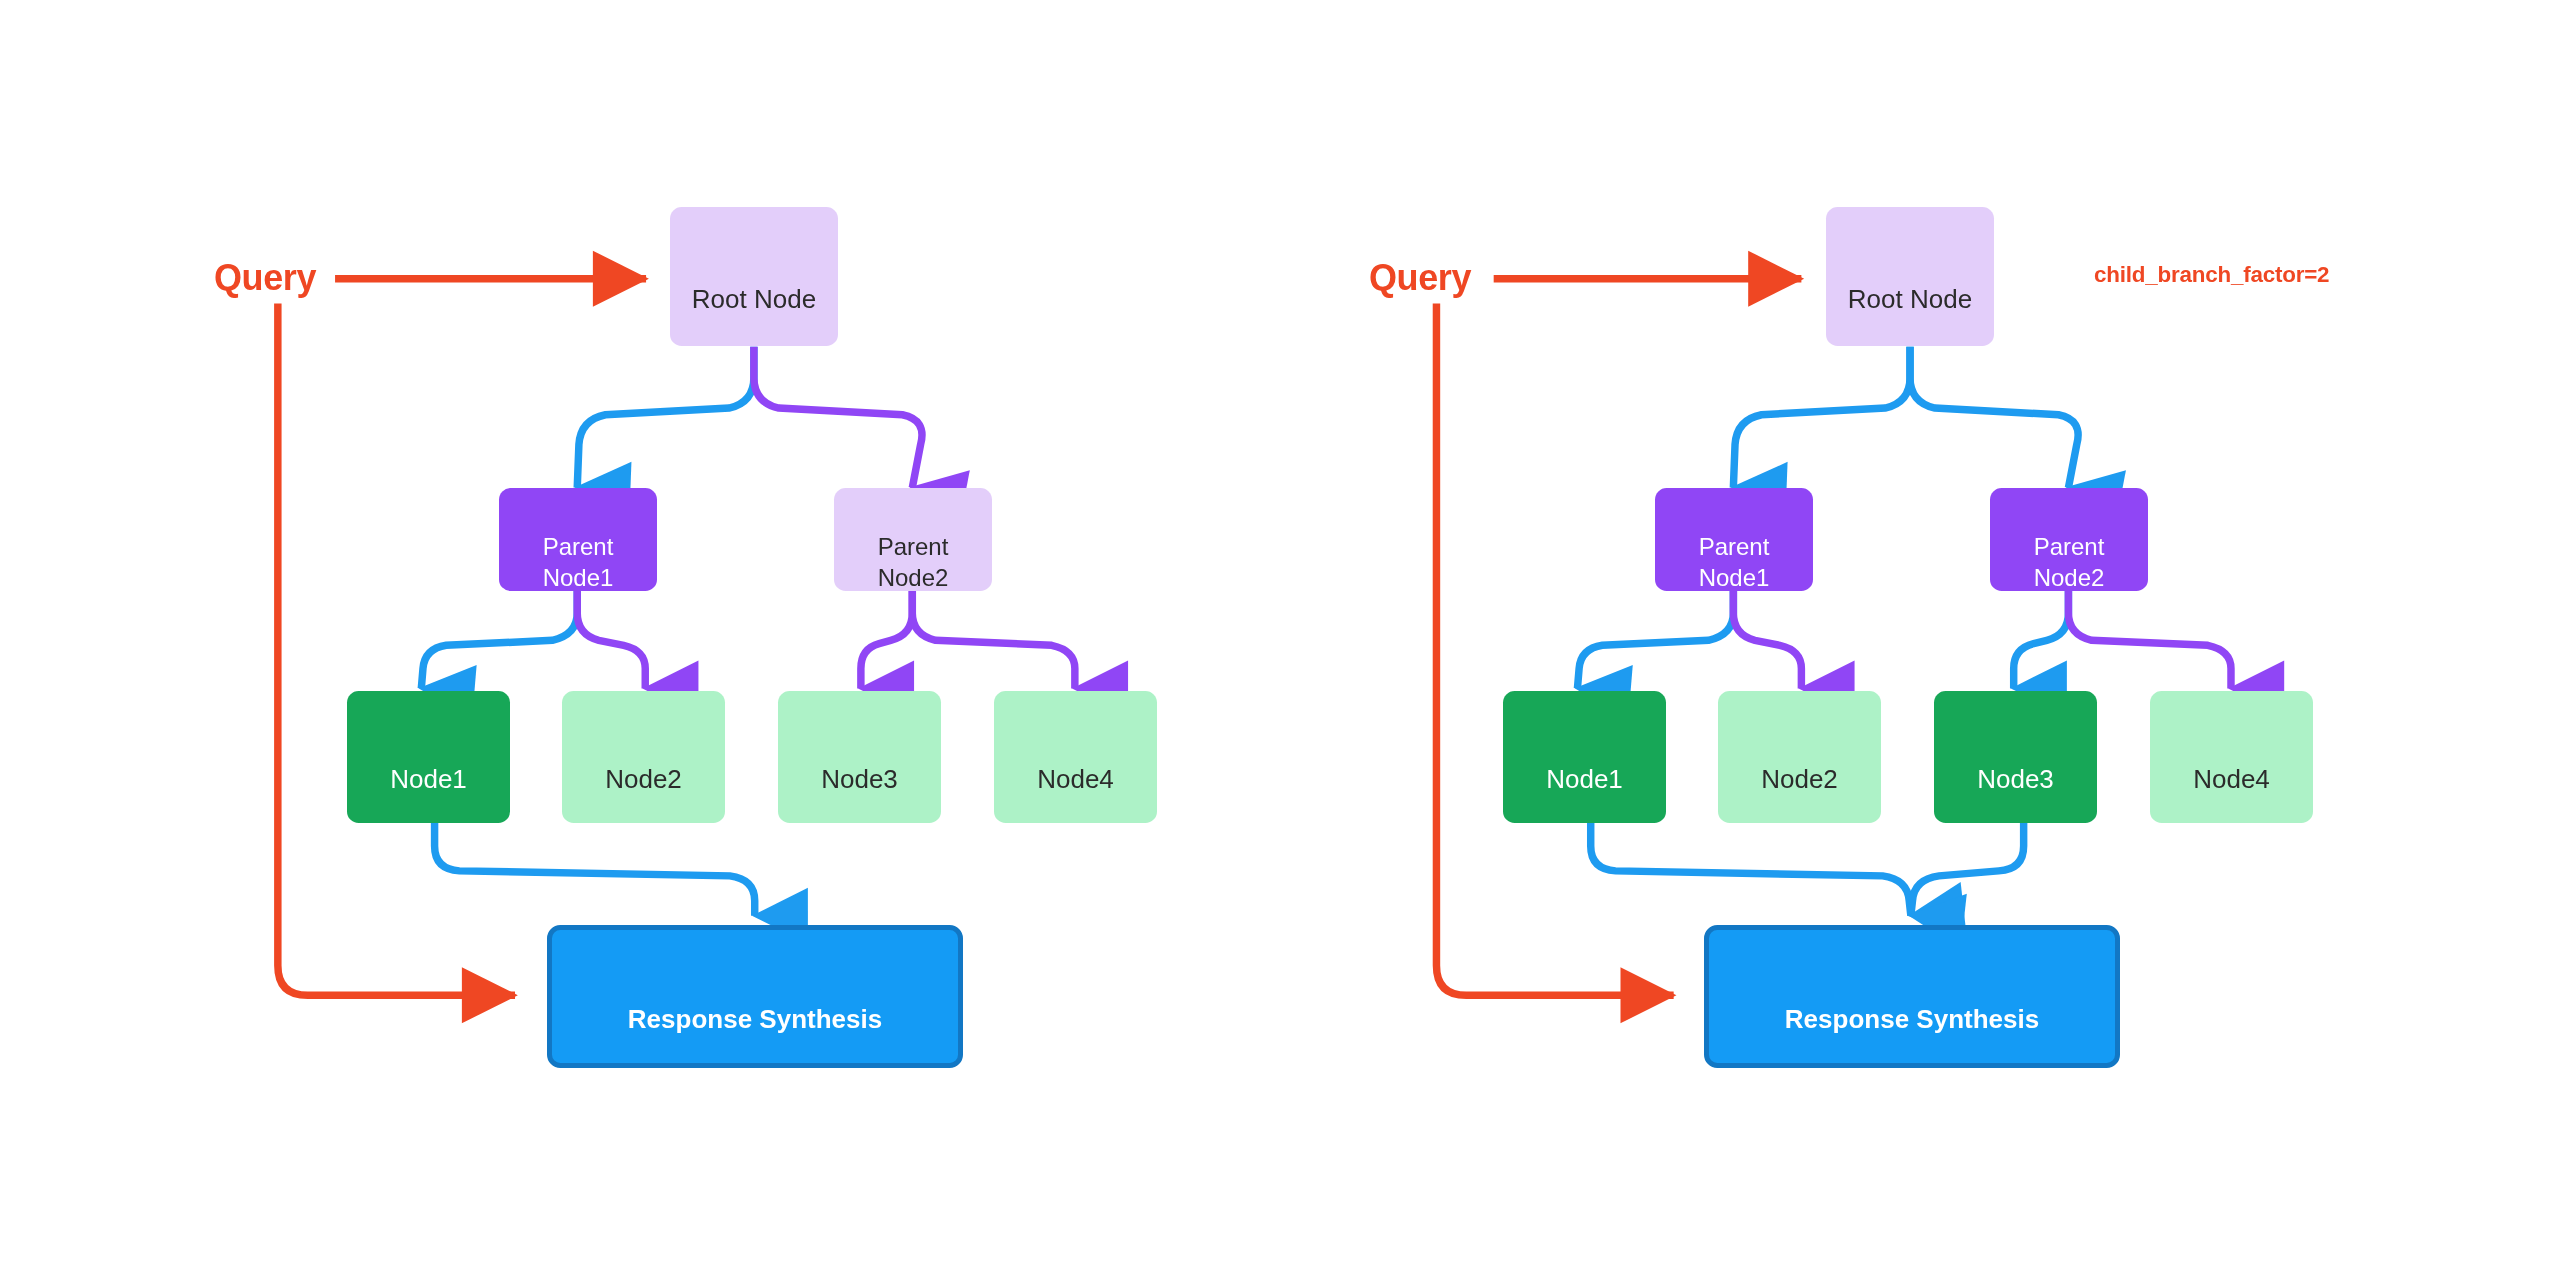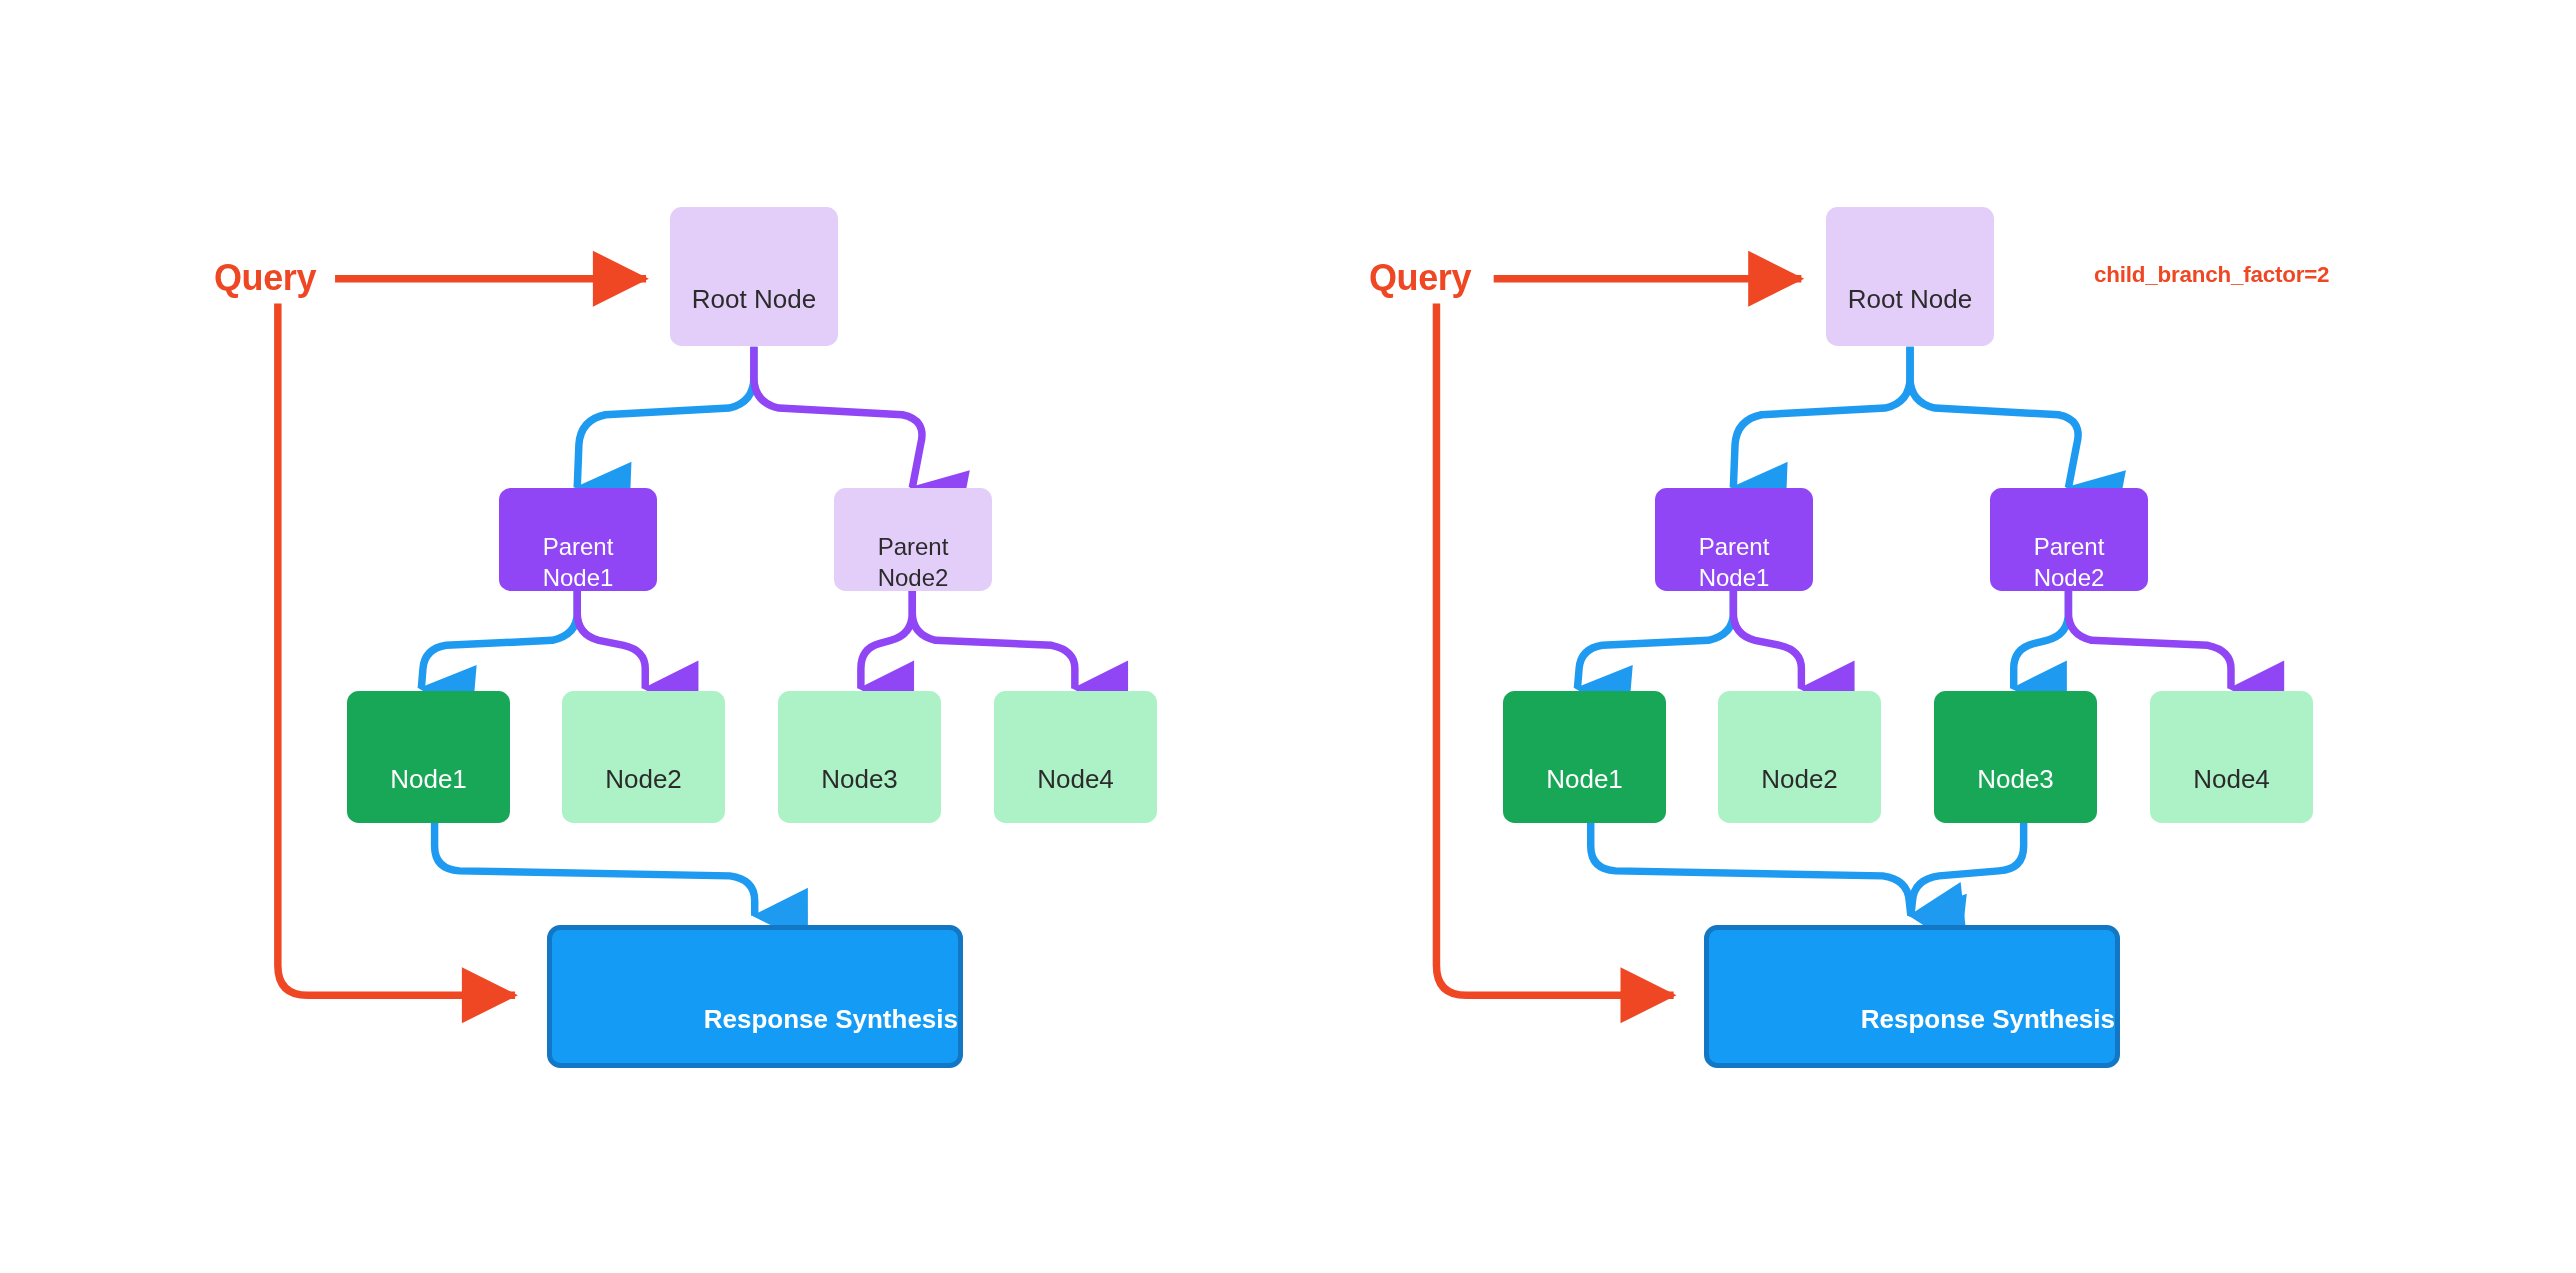--- a/index.html
+++ b/index.html
@@ -5,21 +5,21 @@
   html,body{margin:0;padding:0;background:#ffffff;}
   body{width:2576px;height:1274px;font-family:"Liberation Sans",sans-serif;overflow:hidden;}
   #stage{position:relative;width:2576px;height:1022px;background:#fff;}
   svg.edges{position:absolute;left:0;top:0;width:2576px;height:1274px;pointer-events:none;}
   .node{position:absolute;display:flex;align-items:center;justify-content:center;text-align:center;
         border-radius:11.6px;box-sizing:border-box;line-height:1.28;}
   .node span{display:block;white-space:pre-line;margin-top:46px;}
   .n-root{font-size:26px;font-weight:400;}
   .n-parent{font-size:24px;font-weight:400;}
   .n-leaf{font-size:26px;font-weight:400;}
-  .n-synth{font-size:26px;font-weight:700;border-width:5.8px;border-style:solid;border-radius:13.3px;justify-content:flex-end;}
+  .n-synth{font-size:26px;font-weight:700;border-width:5.8px;border-style:solid;border-radius:13.3px;}
   .qlabel{position:absolute;font-size:36px;font-weight:700;letter-spacing:-0.4px;}
   .annot{position:absolute;font-size:22.4px;font-weight:700;letter-spacing:-0.2px;white-space:nowrap;}
 </style>
 </head>
 <body>
 
 <div id="stage">
 
   <svg class="edges" viewBox="0 0 3106 1536">
     <defs>

